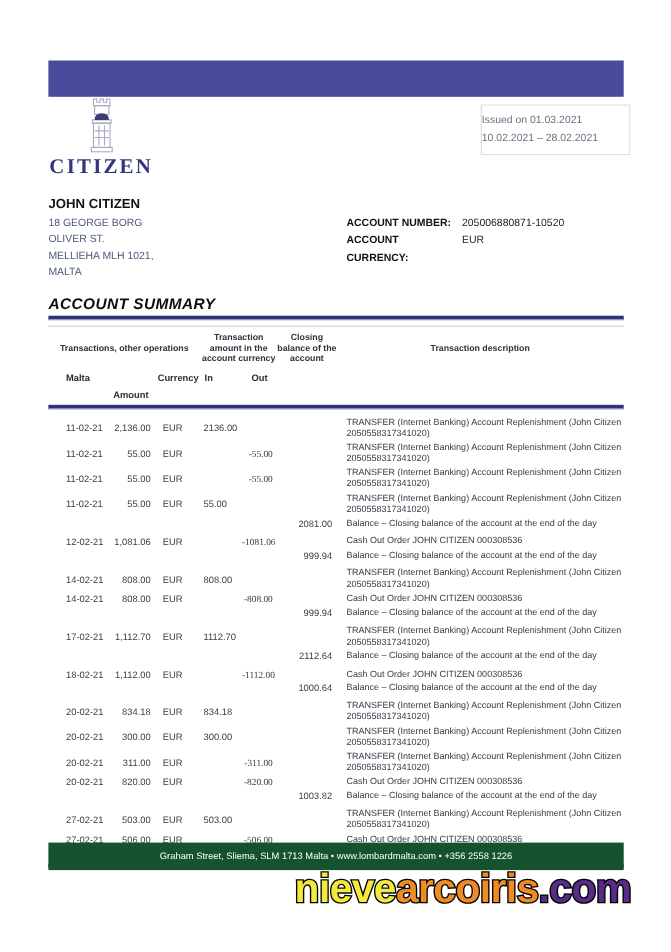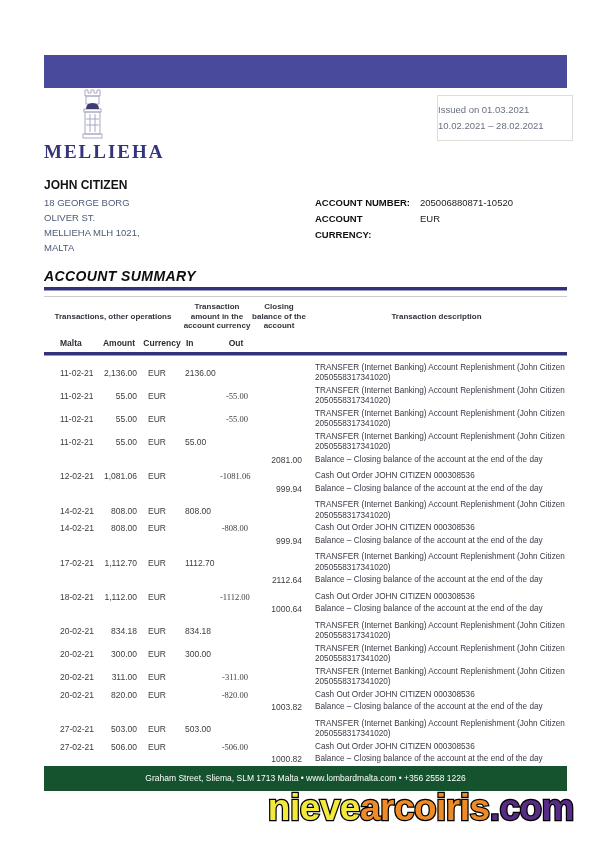--- a/index.html
+++ b/index.html
@@ -40,21 +40,21 @@
   .thead{border-top:1px solid #cccccf;padding-top:5px;}
   .grid{display:grid;grid-template-columns:52px 46px 40px 38px 32px 54px 1fr;}
   .gh{font-size:8px;font-weight:bold;color:#33333d;text-align:center;line-height:9.5px;}
   .gh.span3{grid-column:1 / span 3;align-self:center;}
   .gh.span2{grid-column:4 / span 2;align-self:center;}
   .gh.c6{grid-column:6;align-self:start;}
   .gh.c7{grid-column:7;align-self:center;}
   .colrow{margin-top:7px;}
   .ch{font-size:8.5px;font-weight:bold;color:#2d2d36;}
   .ch.date{padding-left:16px;}
-  .ch.amount{text-align:center;}
+  .ch.amount{text-align:center;margin-top:16px;}
   .ch.currency{text-align:center;}
   .ch.in{padding-left:4px;}
   .ch.out{text-align:center;}
   .header-rule{height:3px;background:#32327a;margin-top:4px;border-bottom:1px solid #9a9ac0;}
   .tbody{padding-top:2px;}
   .trow{align-items:center;padding:1px 0;}
   .trow.group-start{margin-top:4px;}
   .td{font-size:8.5px;color:#3c3c3c;}
   .td.date{padding-left:16px;}
   .td.amount{text-align:right;padding-right:5px;}
@@ -85,21 +85,21 @@
       <rect x="9" y="20" width="17" height="3"></rect>
       <rect x="10" y="23" width="15" height="22"></rect>
       <line x1="15" y1="25" x2="15" y2="43"></line>
       <line x1="20" y1="25" x2="20" y2="43"></line>
       <line x1="11" y1="30" x2="24" y2="30"></line>
       <line x1="11" y1="36" x2="24" y2="36"></line>
       <rect x="8" y="45" width="19" height="4"></rect>
     </g>
     <path d="M11 20 Q11 14 17.5 14 Q24 14 24 20 Z" fill="#3d3d6e" stroke="none"></path>
   </svg>
-  <div class="wordmark">MELLIEHA</div>
+  <div class="wordmark">CITIZEN</div>
 </div>
 
 <div class="abs issued">
   <div>Issued on 01.03.2021</div>
   <div>10.02.2021 – 28.02.2021</div>
 </div>
 
 <div class="abs customer">
   <div class="name">JOHN CITIZEN</div>
   <div class="addr">

